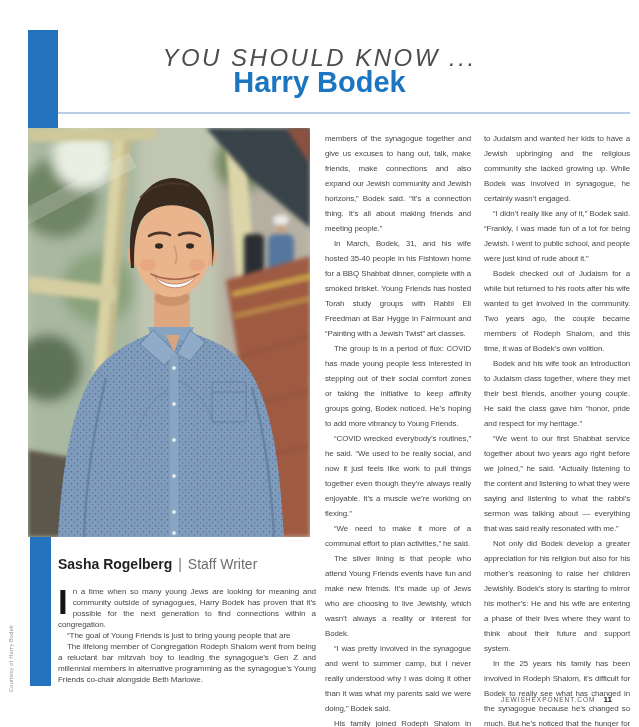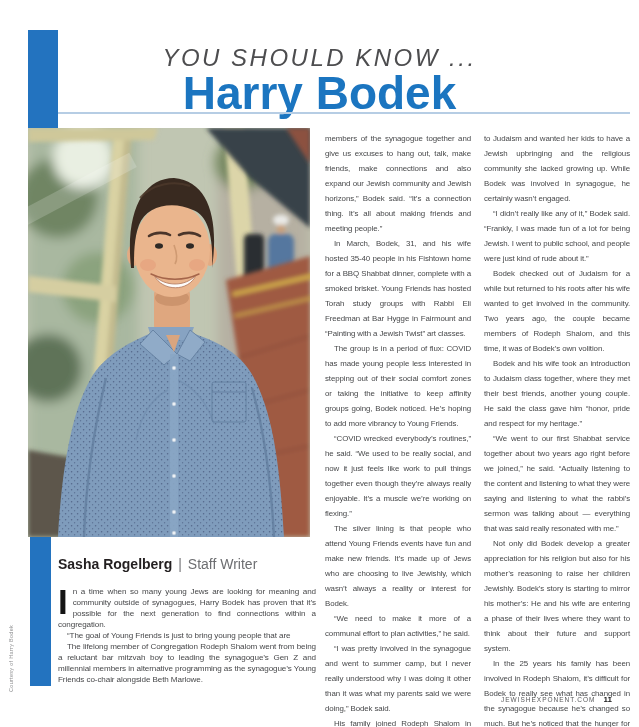--- a/index.html
+++ b/index.html
@@ -3,21 +3,21 @@
 <meta charset="utf-8">
 <style>
   html,body{margin:0;padding:0;background:#e9e9e9;}
   .page{position:relative;width:639px;height:727px;background:#ffffff;margin:0 auto;
         font-family:"Liberation Sans","DejaVu Sans",sans-serif;overflow:hidden;}
   
   .top-accent{position:absolute;left:28px;top:30px;width:30px;height:98px;background:#2373bf;}
   .kicker{position:absolute;left:0;top:44px;width:639px;text-align:center;
           font-size:24px;letter-spacing:2.5px;color:#4d4d4f;font-weight:400;font-style:italic;}
   .headline{position:absolute;left:0;top:66px;width:639px;text-align:center;
-            font-size:46px;font-weight:bold;color:#1b75c0;letter-spacing:0;}
+            font-size:29px;font-weight:bold;color:#1b75c0;letter-spacing:0;}
   .header-rule{position:absolute;left:58px;top:112px;width:572px;height:2px;background:#b6cde4;}
   
   .photo{position:absolute;left:28px;top:128px;width:282px;height:409px;overflow:hidden;background:#c3c6b6;}
   .photo svg{display:block;}
   
   .bottom-accent{position:absolute;left:30px;top:537px;width:21px;height:149px;background:#2373bf;}
   .photo-credit{position:absolute;left:8px;top:692px;width:112px;
                 transform:rotate(-90deg);transform-origin:0 0;
                 font-size:5.5px;color:#8f9092;letter-spacing:.3px;}
   .byline{position:absolute;left:58px;top:556px;font-size:14px;color:#231f20;}
@@ -179,22 +179,22 @@
         <p>“The goal of Young Friends is just to bring young people that are</p>
         <p>The lifelong member of Congregation Rodeph Shalom went from being a reluctant bar mitzvah boy to leading the synagogue’s Gen Z and millennial members in alternative programming as the synagogue’s Young Friends co-chair alongside Beth Marlowe.</p>
       </div>
   </div>
 
   <div class="col-mid bodytext list-cont">
       <p>members of the synagogue together and give us excuses to hang out, talk, make friends, make connections and also expand our Jewish community and Jewish horizons,” Bodek said. “It’s a connection thing. It’s all about making friends and meeting people.”</p>
       <p>In March, Bodek, 31, and his wife hosted 35-40 people in his Fishtown home for a BBQ Shabbat dinner, complete with a smoked brisket. Young Friends has hosted Torah study groups with Rabbi Eli Freedman at Bar Hygge in Fairmount and “Painting with a Jewish Twist” art classes.</p>
       <p>The group is in a period of flux: COVID has made young people less interested in stepping out of their social comfort zones or taking the initiative to keep affinity groups going, Bodek noticed. He’s hoping to add more vibrancy to Young Friends.</p>
       <p>“COVID wrecked everybody’s routines,” he said. “We used to be really social, and now it just feels like work to pull things together even though they’re always really enjoyable. It’s a muscle we’re working on flexing.”</p>
+      <p>“We need to make it more of a communal effort to plan activities,” he said.</p>
       <p>The silver lining is that people who attend Young Friends events have fun and make new friends. It’s made up of Jews who are choosing to live Jewishly, which wasn’t always a reality or interest for Bodek.</p>
-      <p>“We need to make it more of a communal effort to plan activities,” he said.</p>
       <p>“I was pretty involved in the synagogue and went to summer camp, but I never really understood why I was doing it other than it was what my parents said we were doing,” Bodek said.</p>
       <p>His family joined Rodeph Shalom in 1998. Bodek’s mother converted</p>
     </div>
 
   <div class="col-right bodytext">
     <div class="list-cont">
         <p>to Judaism and wanted her kids to have a Jewish upbringing and the religious community she lacked growing up. While Bodek was involved in synagogue, he certainly wasn’t engaged.</p>
         <p>“I didn’t really like any of it,” Bodek said. “Frankly, I was made fun of a lot for being Jewish. I went to public school, and people were just kind of rude about it.”</p>
         <p>Bodek checked out of Judaism for a while but returned to his roots after his wife wanted to get involved in the community. Two years ago, the couple became members of Rodeph Shalom, and this time, it was of Bodek’s own volition.</p>
         <p>Bodek and his wife took an introduction to Judaism class together, where they met their best friends, another young couple. He said the class gave him “honor, pride and respect for my heritage.”</p>

